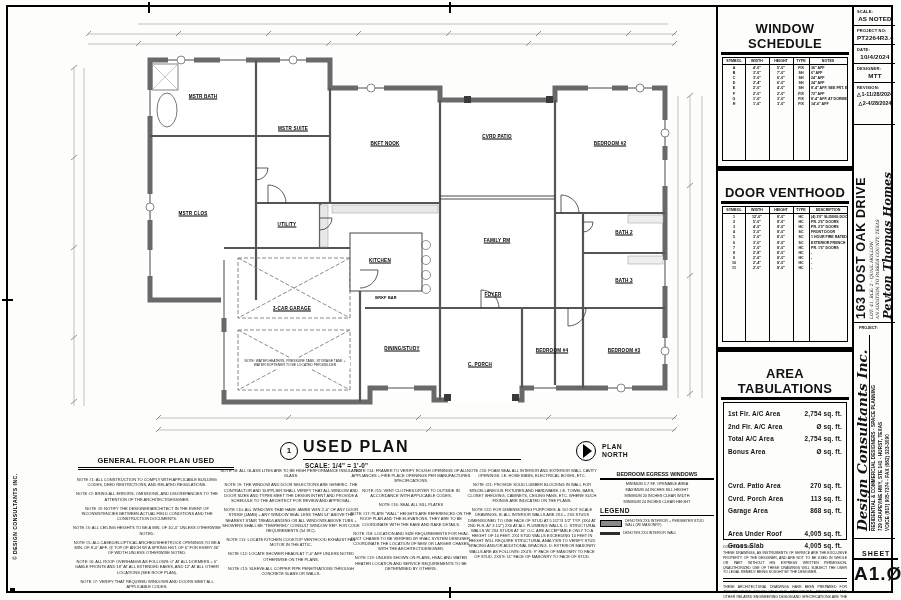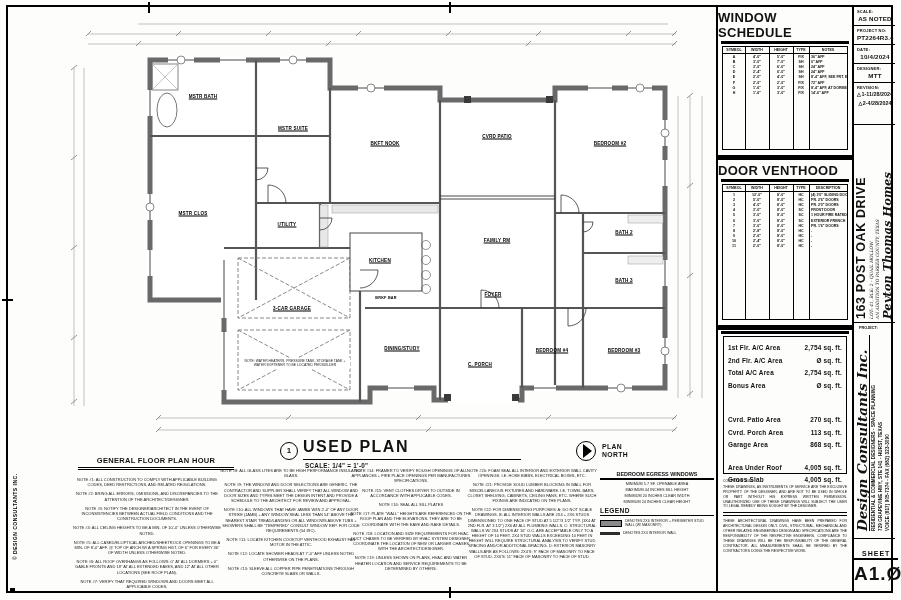--- a/index.html
+++ b/index.html
@@ -46,21 +46,21 @@
   .legrow{display:flex;align-items:flex-start;margin-bottom:3px}
   .sw1{width:20px;height:5px;background:#8a8a8a;border:.6px solid #000;margin-right:3px;flex:none;margin-top:1px}
   .sw2{width:20px;height:3.5px;background:#2d2d2d;margin-right:3px;flex:none;margin-top:1px}
   .legtxt{font-size:3.6px;line-height:1.25;color:#222}
 
   
   .panel{position:absolute;left:716px;top:7px;width:177px;height:586px;border-left:2.5px solid #000;box-sizing:border-box}
   .colA{position:absolute;left:0;top:0;width:136px;height:100%;border-right:2px solid #000;box-sizing:border-box}
   .colB{position:absolute;left:136px;top:0;width:41px;height:100%}
 
-  .schedhead{font-size:13px;font-weight:bold;text-align:left;letter-spacing:.3px;padding-top:3px}
+  .schedhead{font-size:13px;font-weight:bold;text-align:center;letter-spacing:.3px;padding-top:14px}
   .rule{height:3px;background:#000;margin:1px 3px 2px 3px}
   .secbar{height:5px;background:#000}
   .tablebox{position:relative;margin:1px 4px;border:1px solid #000}
   .tablebox .cl{position:absolute;top:0;bottom:0;width:.8px;background:#000}
   .tablebox table{width:100%;border-collapse:collapse;table-layout:fixed}
   .tablebox th{font-size:3.6px;font-weight:bold;border-bottom:.8px solid #000;padding:1px 0;text-align:center}
   .tablebox td{font-size:3.6px;font-weight:bold;text-align:center;padding:.6px 0;white-space:nowrap;overflow:hidden}
   .tablebox td.l{text-align:left;padding-left:2px}
   .winbox{height:102px}
   .doorbox{height:134px}
@@ -231,21 +231,21 @@
   <div class="fptitle">USED PLAN</div>
   <div class="fpline"></div>
   <div class="fpscale">SCALE: 1/4" = 1'-0"</div>
 
   <div class="ncirc"></div>
   <div class="nlabel">
     <div>PLAN</div>
     <div>NORTH</div>
   </div>
 
-  <div class="noteshead">GENERAL FLOOR PLAN HOUR</div>
+  <div class="noteshead">GENERAL FLOOR PLAN USED</div>
   <div class="ncol c1">
       <p class="note">NOTE #1: ALL CONSTRUCTION TO COMPLY WITH APPLICABLE BUILDING CODES, DEED RESTRICTIONS, AND RELATED REGULATIONS.</p>
       <p class="note">NOTE #2: BRING ALL ERRORS, OMISSIONS, AND DISCREPANCIES TO THE ATTENTION OF THE ARCHITECT/DESIGNER.</p>
       <p class="note">NOTE #3: NOTIFY THE DESIGNER/ARCHITECT IN THE EVENT OF INCONSISTENCIES BETWEEN ACTUAL FIELD CONDITIONS AND THE CONSTRUCTION DOCUMENTS.</p>
       <p class="note">NOTE #4: ALL CEILING HEIGHTS TO BE A MIN. OF 10'-0" UNLESS OTHERWISE NOTED.</p>
       <p class="note">NOTE #5: ALL CASED/ELLIPTICAL ARCHED/SHEETROCK OPENINGS TO BE A MIN. OF 8'-0" AFF. @ TOP OF ARCH W/ A SPRING HGT. OF 6" FOR EVERY 36" OF WIDTH UNLESS OTHERWISE NOTED.</p>
       <p class="note">NOTE #6: ALL ROOF OVERHANGS AS FOLLOWS: 0" AT ALL DORMERS + 0" GABLE FRONTS AND 18" AT ALL EXTENDED EAVES, AND 12" AT ALL OTHER LOCATIONS (SEE ROOF PLAN).</p>
       <p class="note">NOTE #7: VERIFY THAT REQUIRED WINDOWS AND DOORS MEET ALL APPLICABLE CODES.</p>
     </div>
   <div class="ncol c2">
@@ -507,20 +507,21 @@
                   <td class="l">-</td>
                 </tr>
               </tbody>
           </table>
         </div>
         <div style="height:4px"></div>
       </div>
       <div class="secbar"></div>
 
       <div>
+        <div class="schedhead">AREA TABULATIONS</div>
         <div class="rule"></div>
         <div class="areabox">
 
             <div class="arow">
               <span>1st Flr. A/C Area</span>
               <span>2,754 sq. ft.</span>
             </div>
 
             <div class="arow">
               <span>2nd Flr. A/C Area</span>

